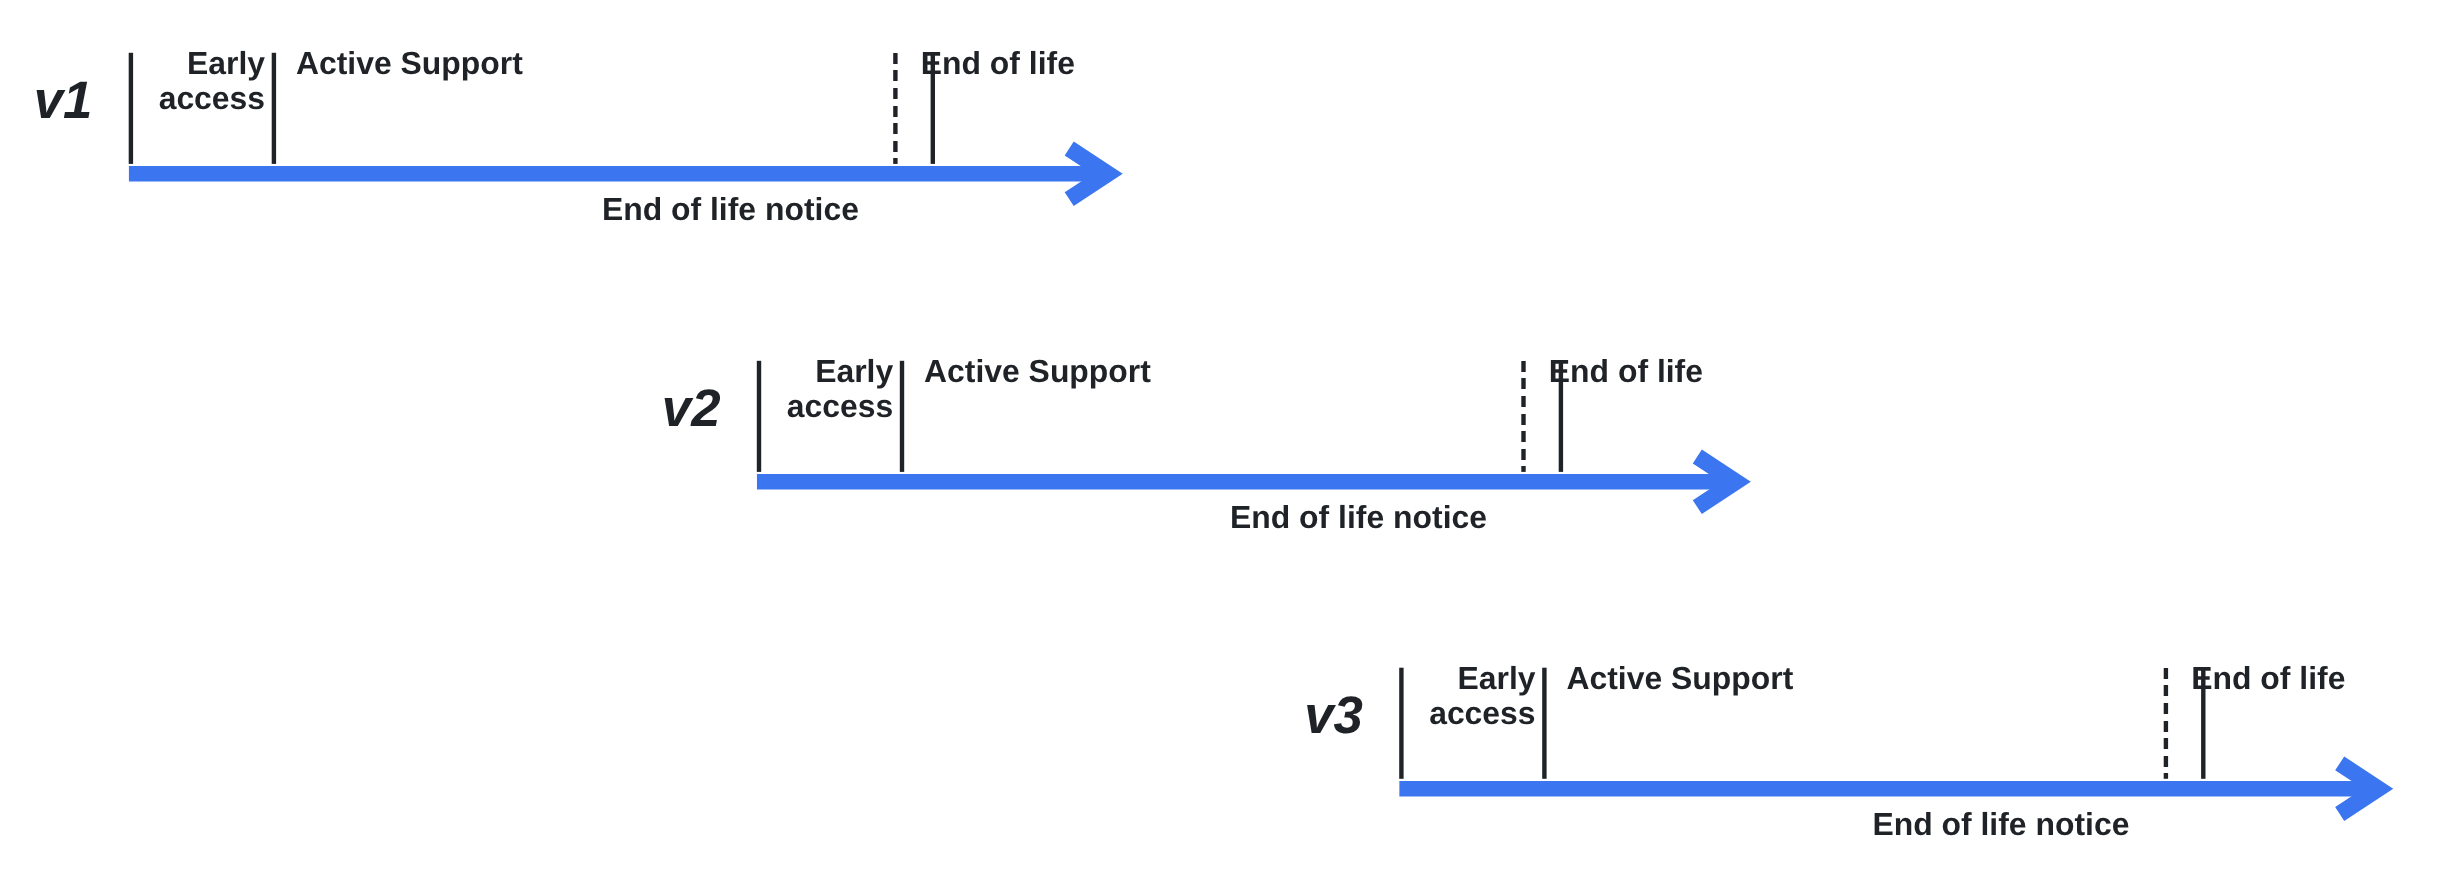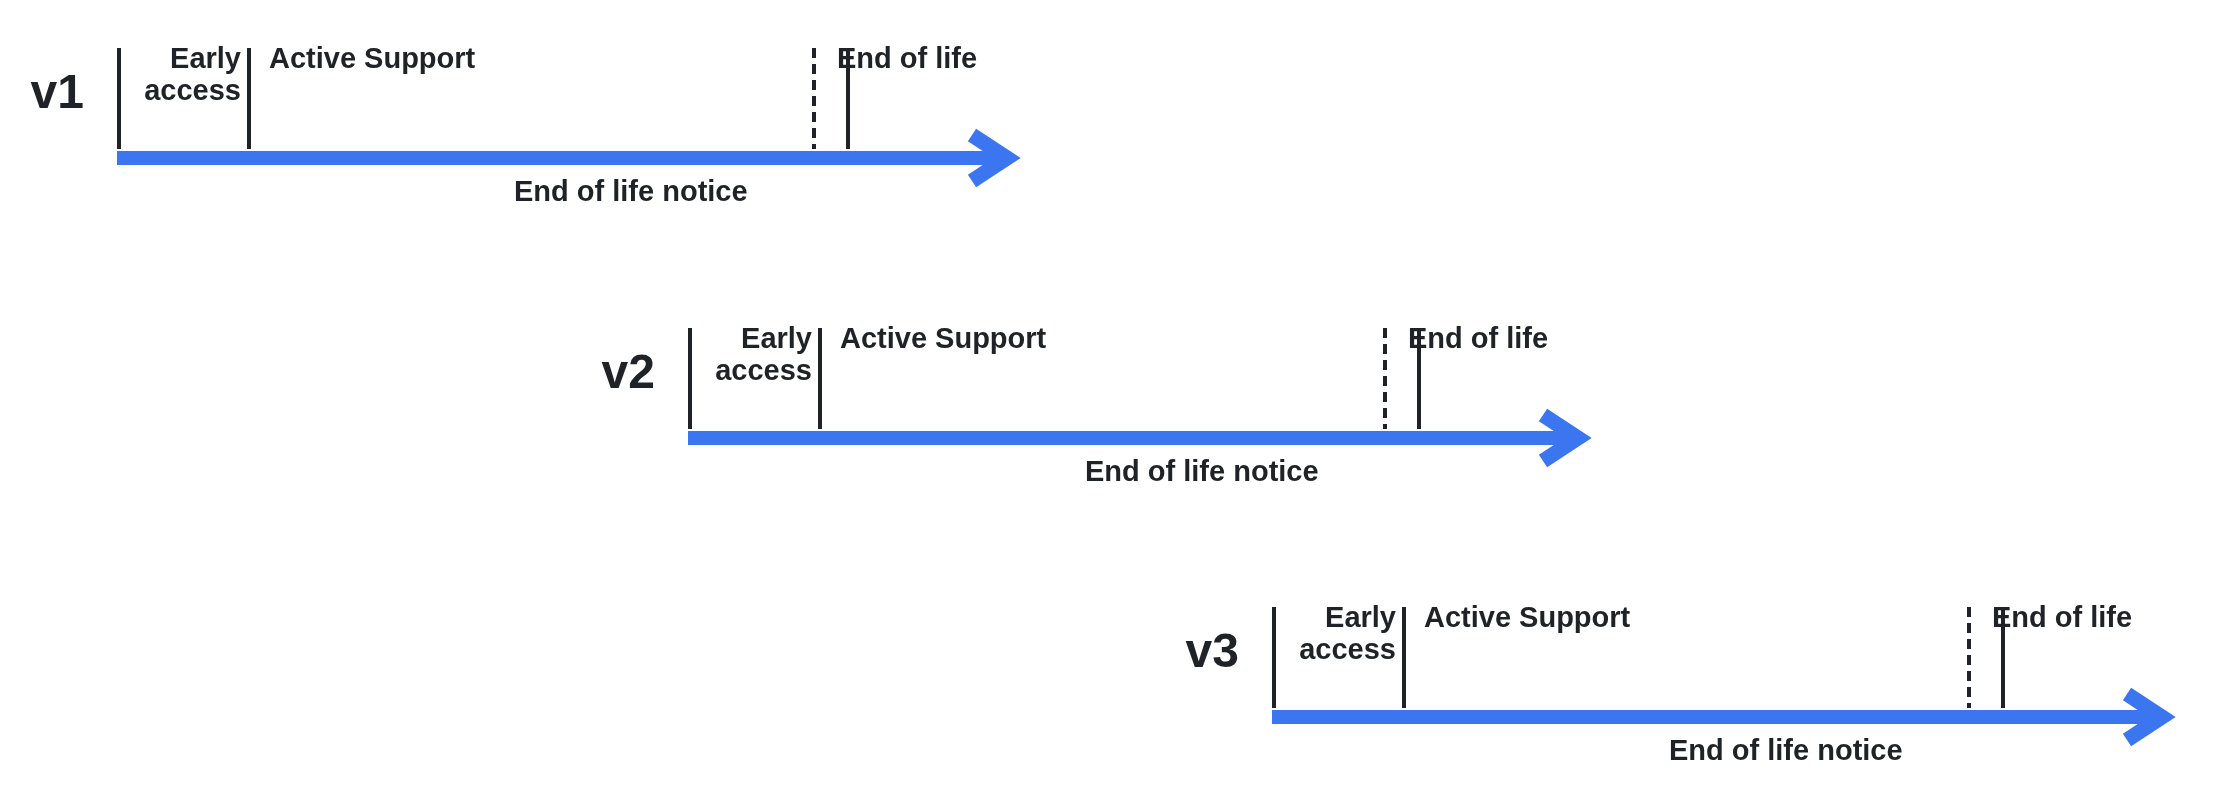--- a/index.html
+++ b/index.html
@@ -27,20 +27,21 @@
 
   .version-label {
     position: absolute;
     right: 953px; 
     top: 20px;
     font-size: 48px;
     font-weight: 700;
     line-height: 1;
     white-space: nowrap;
     text-align: right;
+    font-style: italic;
   }
   .tick {
     position: absolute;
     top: 0;
     width: 4px;
     height: 101px;
     background: #1f2327;
   }
   .tick-start { left: 0; }
   .tick-early-end { left: 130px; }
@@ -79,21 +80,21 @@
     top: 70px;
     width: 910px;
     height: 80px;
     display: block;
   }
   .notice-label {
     position: absolute;
     left: 397px;
     width: 300px;
     top: 128px;
-    text-align: left;
+    text-align: center;
     font-size: 29px;
     font-weight: 700;
     line-height: 30px;
     white-space: nowrap;
   }
 </style>
 </head>
 <body>
 
 <div class="canvas">

